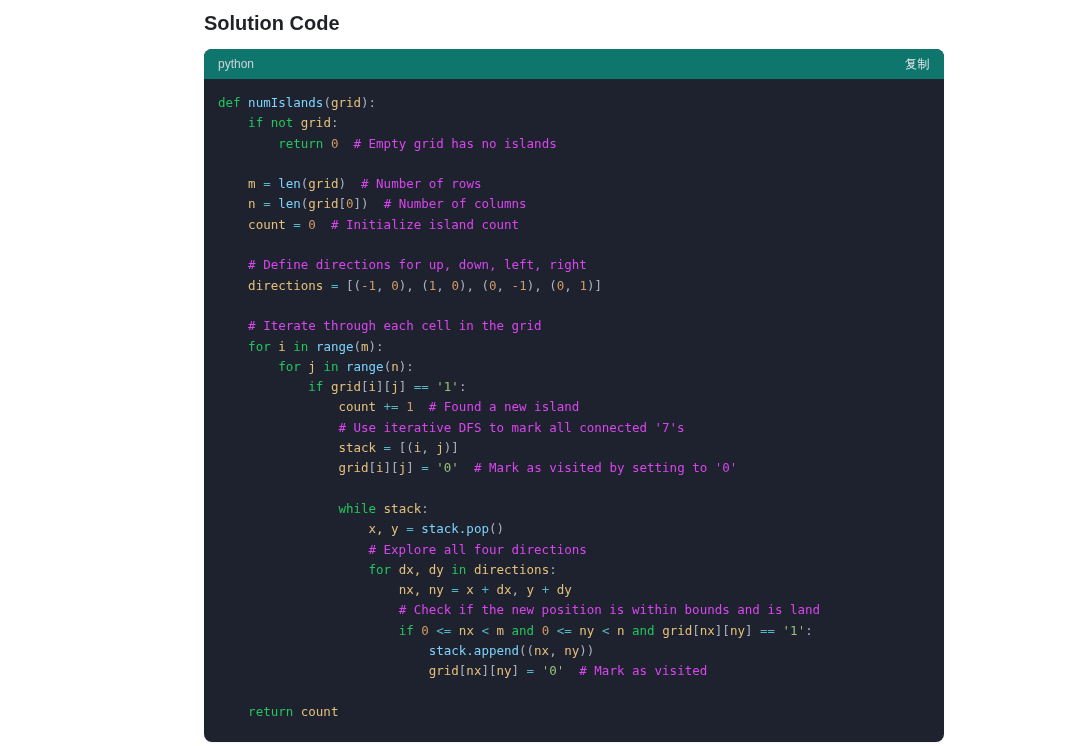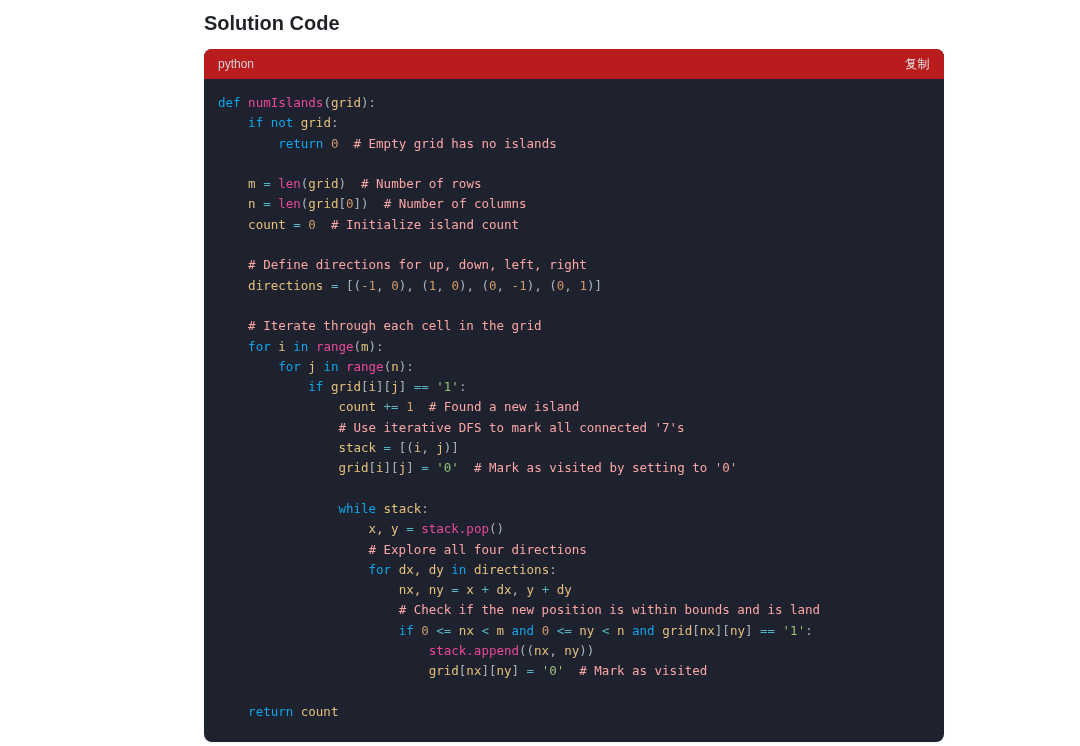--- a/index.html
+++ b/index.html
@@ -22,21 +22,21 @@
     margin: 0 0 14px 0;
   }
   .code-block {
     width: 740px;
     border-radius: 8px;
     overflow: hidden;
     background: #1e222e;
     box-shadow: 0 1px 2px rgba(0,0,0,0.05);
   }
   .code-header {
-    background: #b91c1c;
+    background: #0f766e;
     height: 30px;
     display: flex;
     align-items: center;
     justify-content: space-between;
     padding: 0 14px;
   }
   .lang-label {
     color: #cfd2d8;
     font-size: 12px;
     font-weight: 500;
@@ -51,28 +51,28 @@
   pre.code-body {
     padding: 14px 14px 20px 14px;
     font-family: ui-monospace, SFMono-Regular, "SF Mono", Menlo, Consolas, monospace;
     font-size: 12.5px;
     line-height: 20.3px;
     color: #c9d1e1;
     white-space: pre;
     overflow: hidden;
   }
   
-  .tk-kw   { color: #0ea5e9; }        
-  .tk-fn   { color: #ec4899; }        
+  .tk-kw   { color: #22c55e; }        
+  .tk-fn   { color: #7dd3fc; }        
   .tk-var  { color: #e5c07b; font-weight: 400; } 
   .tk-num  { color: #d19a66; }        
   .tk-str  { color: #98c379; }        
   .tk-neg  { color: #d19a66; }        
   .tk-op   { color: #56b6c2; }        
-  .tk-cmt  { color: #fca5a5; }        
+  .tk-cmt  { color: #d946ef; }        
   .tk-punc { color: #abb2bf; }        
 </style>
 </head>
 <body>
 
 <div class="container">
   <h3 class="section-title">Solution Code</h3>
 
   <div class="code-block">
     <div class="code-header">

